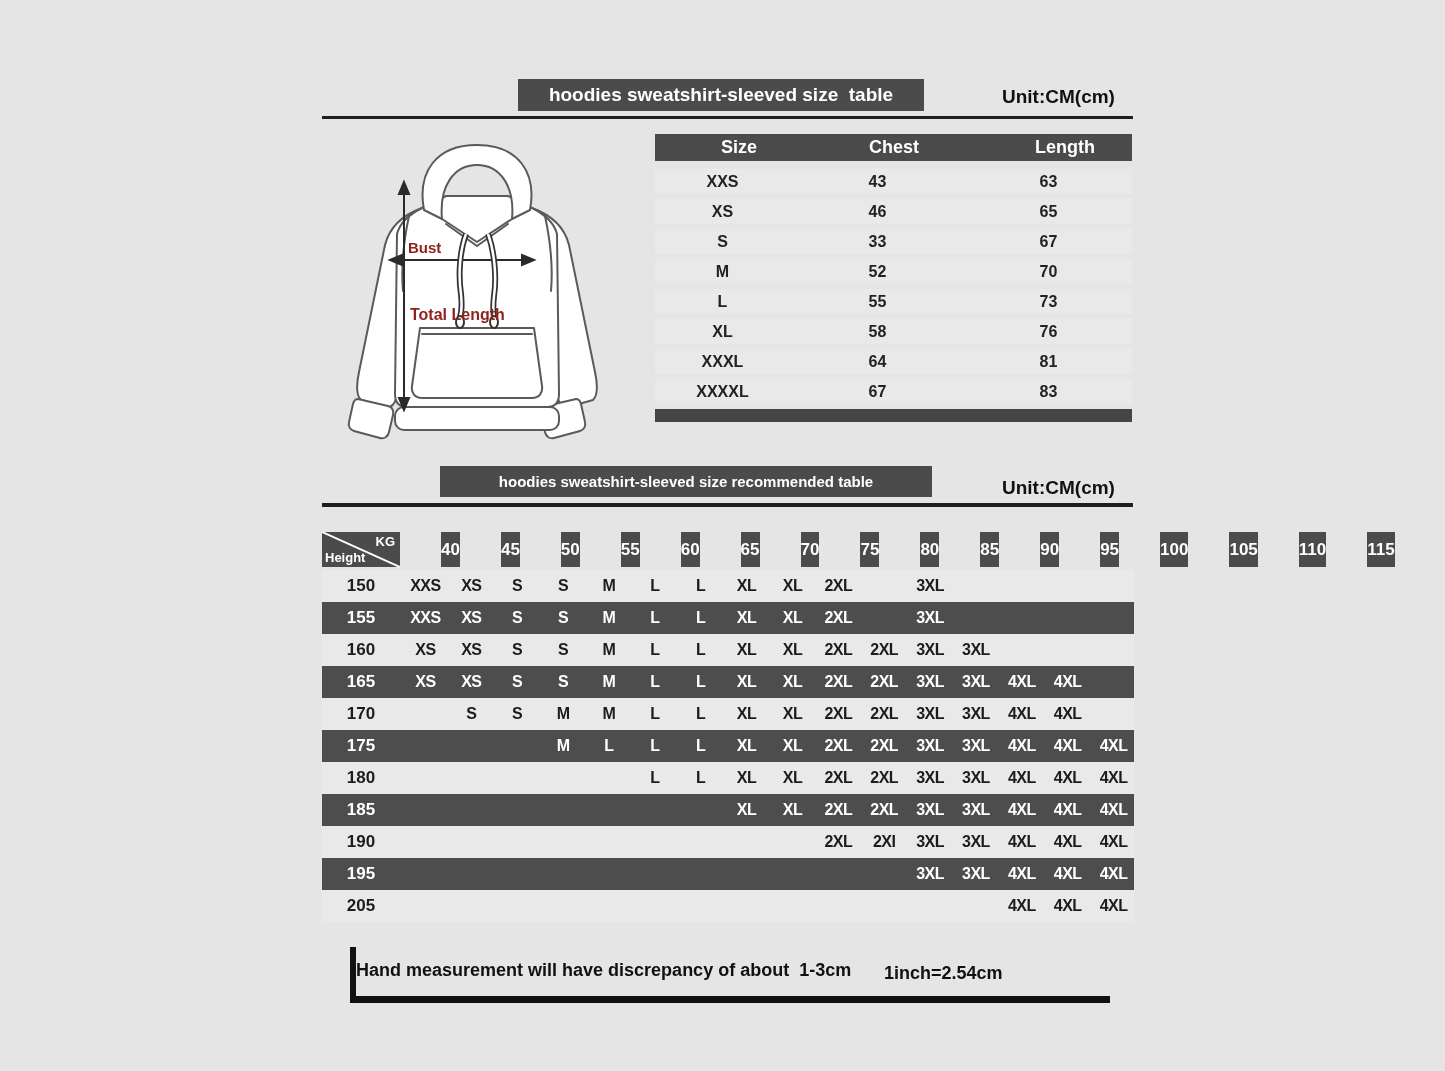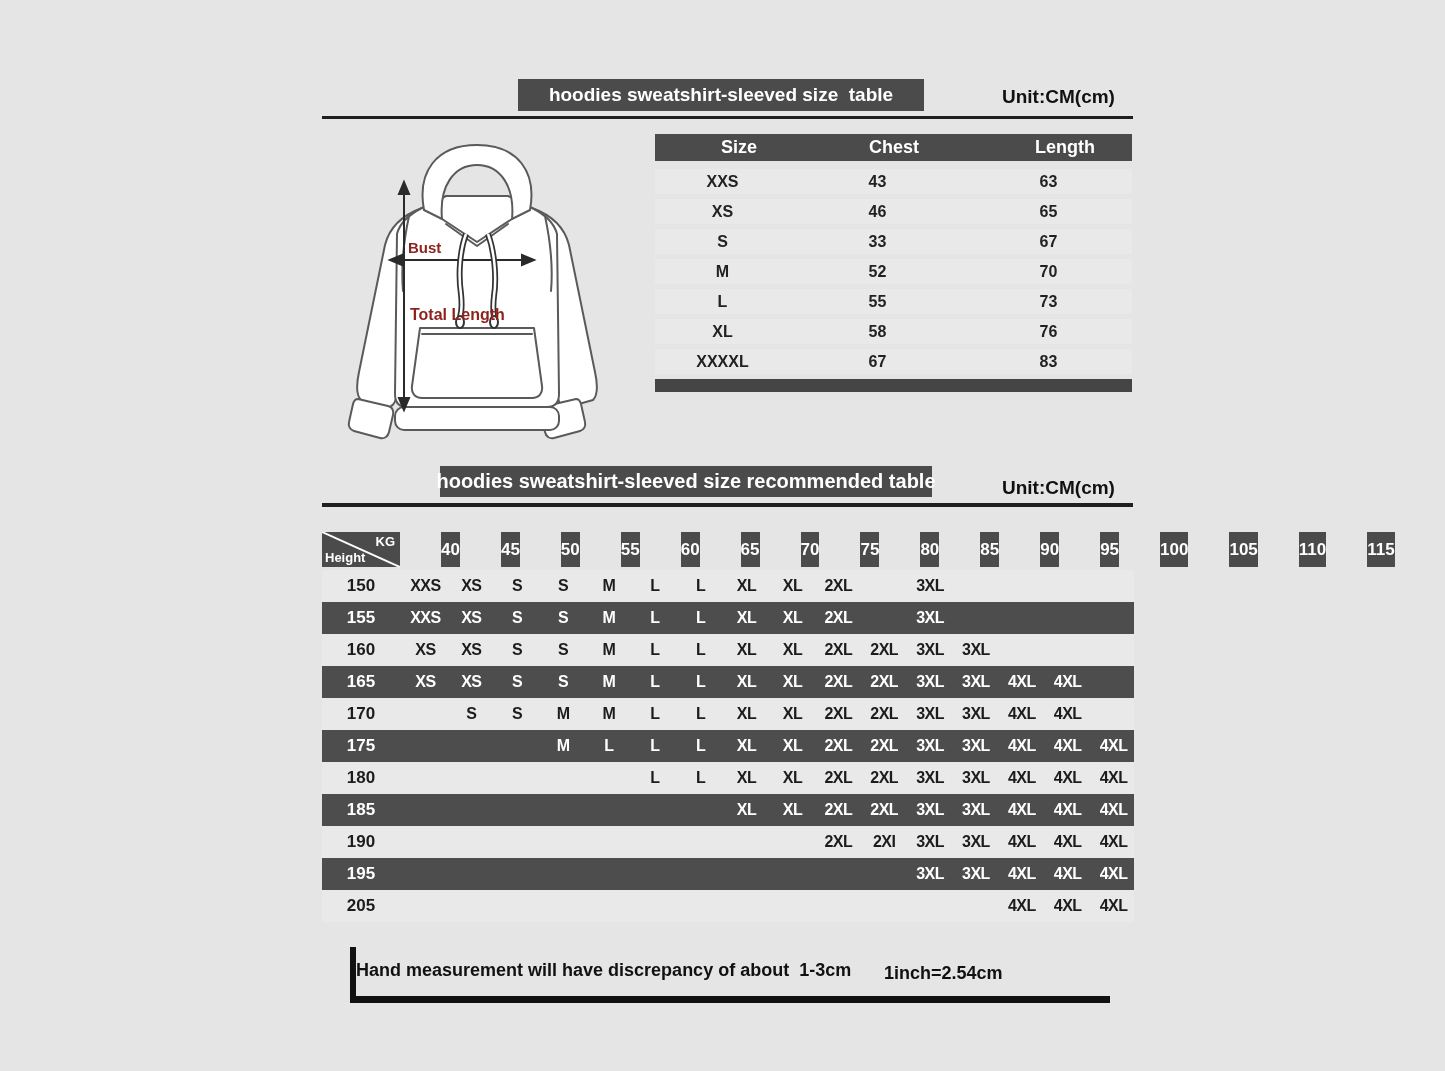--- a/index.html
+++ b/index.html
@@ -6,21 +6,21 @@
   .page{
     position:relative;width:1445px;height:1071px;background:#e5e5e5;overflow:hidden;
     font-family:"Liberation Sans",sans-serif;font-weight:bold;color:#1c1c1c;
   }
   
   .title-bar{
     position:absolute;background:#4b4b4b;color:#fff;text-align:center;
     display:flex;align-items:center;justify-content:center;white-space:pre;
   }
   .t1{left:518px;top:79px;width:406px;height:32px;font-size:19px;}
-  .t2{left:440px;top:466px;width:492px;height:31px;font-size:20px;}
+  .t2{left:440px;top:466px;width:492px;height:31px;font-size:15px;}
   .unit{position:absolute;font-size:19px;color:#111;}
   .u1{left:1002px;top:86px;}
   .u2{left:1002px;top:477px;}
   .rule{position:absolute;background:#1f1f1f;}
   .r1{left:322px;top:116px;width:811px;height:3px;}
   .r2{left:322px;top:503px;width:811px;height:4px;}
 
   
   .hoodie{position:absolute;left:332px;top:136px;width:270px;height:325px;}
   .hoodie text{font-family:"Liberation Sans",sans-serif;font-weight:bold;}
@@ -142,20 +142,25 @@
         </div>
         <div class="st-row">
           <div class="st-cell">L</div>
           <div class="st-cell">55</div>
           <div class="st-cell">73</div>
         </div>
         <div class="st-row">
           <div class="st-cell">XL</div>
           <div class="st-cell">58</div>
           <div class="st-cell">76</div>
+        </div>
+        <div class="st-row">
+          <div class="st-cell">XXXL</div>
+          <div class="st-cell">64</div>
+          <div class="st-cell">81</div>
         </div>
         <div class="st-row">
           <div class="st-cell">XXXXL</div>
           <div class="st-cell">67</div>
           <div class="st-cell">83</div>
         </div>
       </div>
     <div class="st-bottom-bar"></div>
   </div>
 

